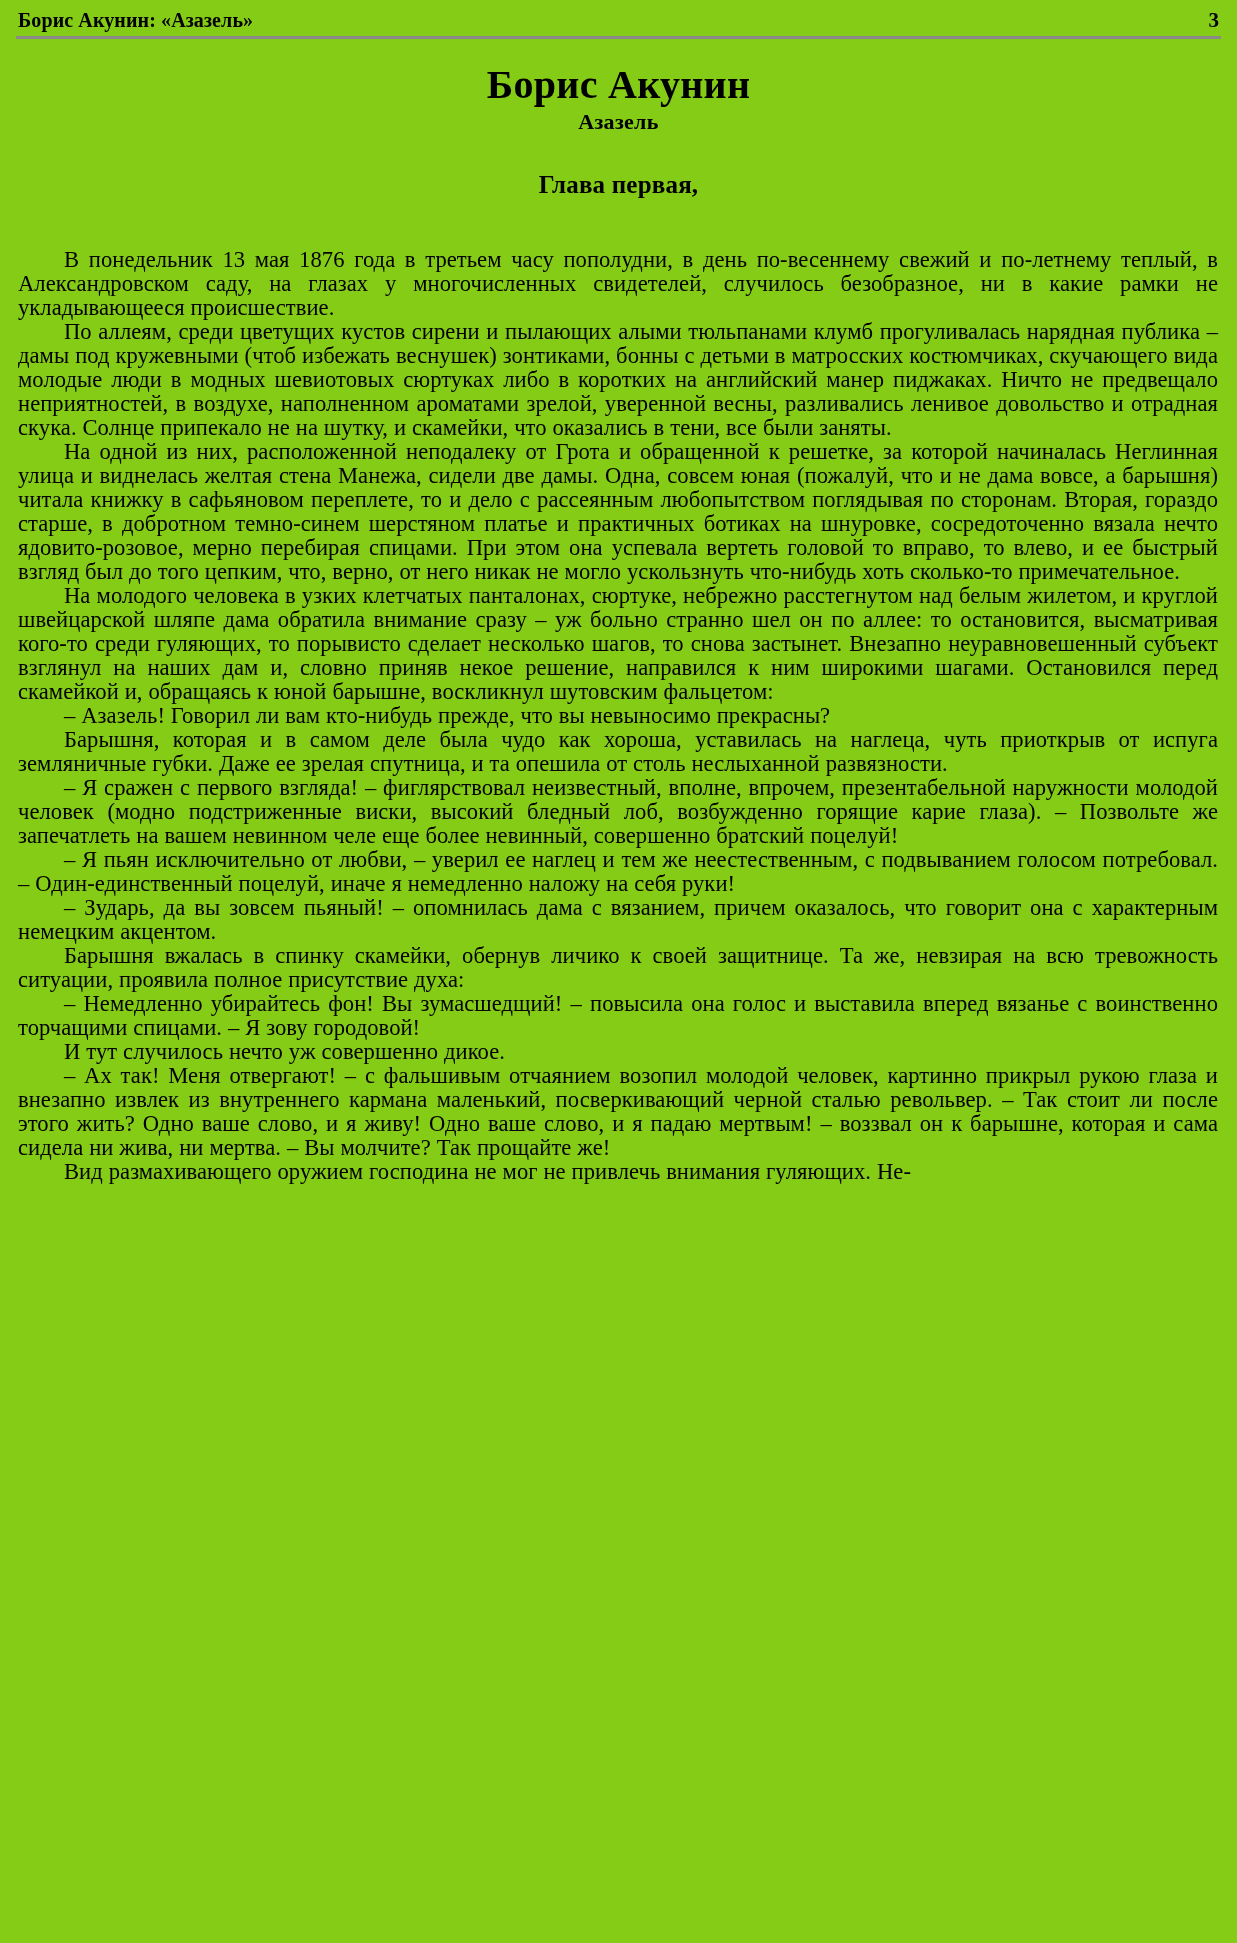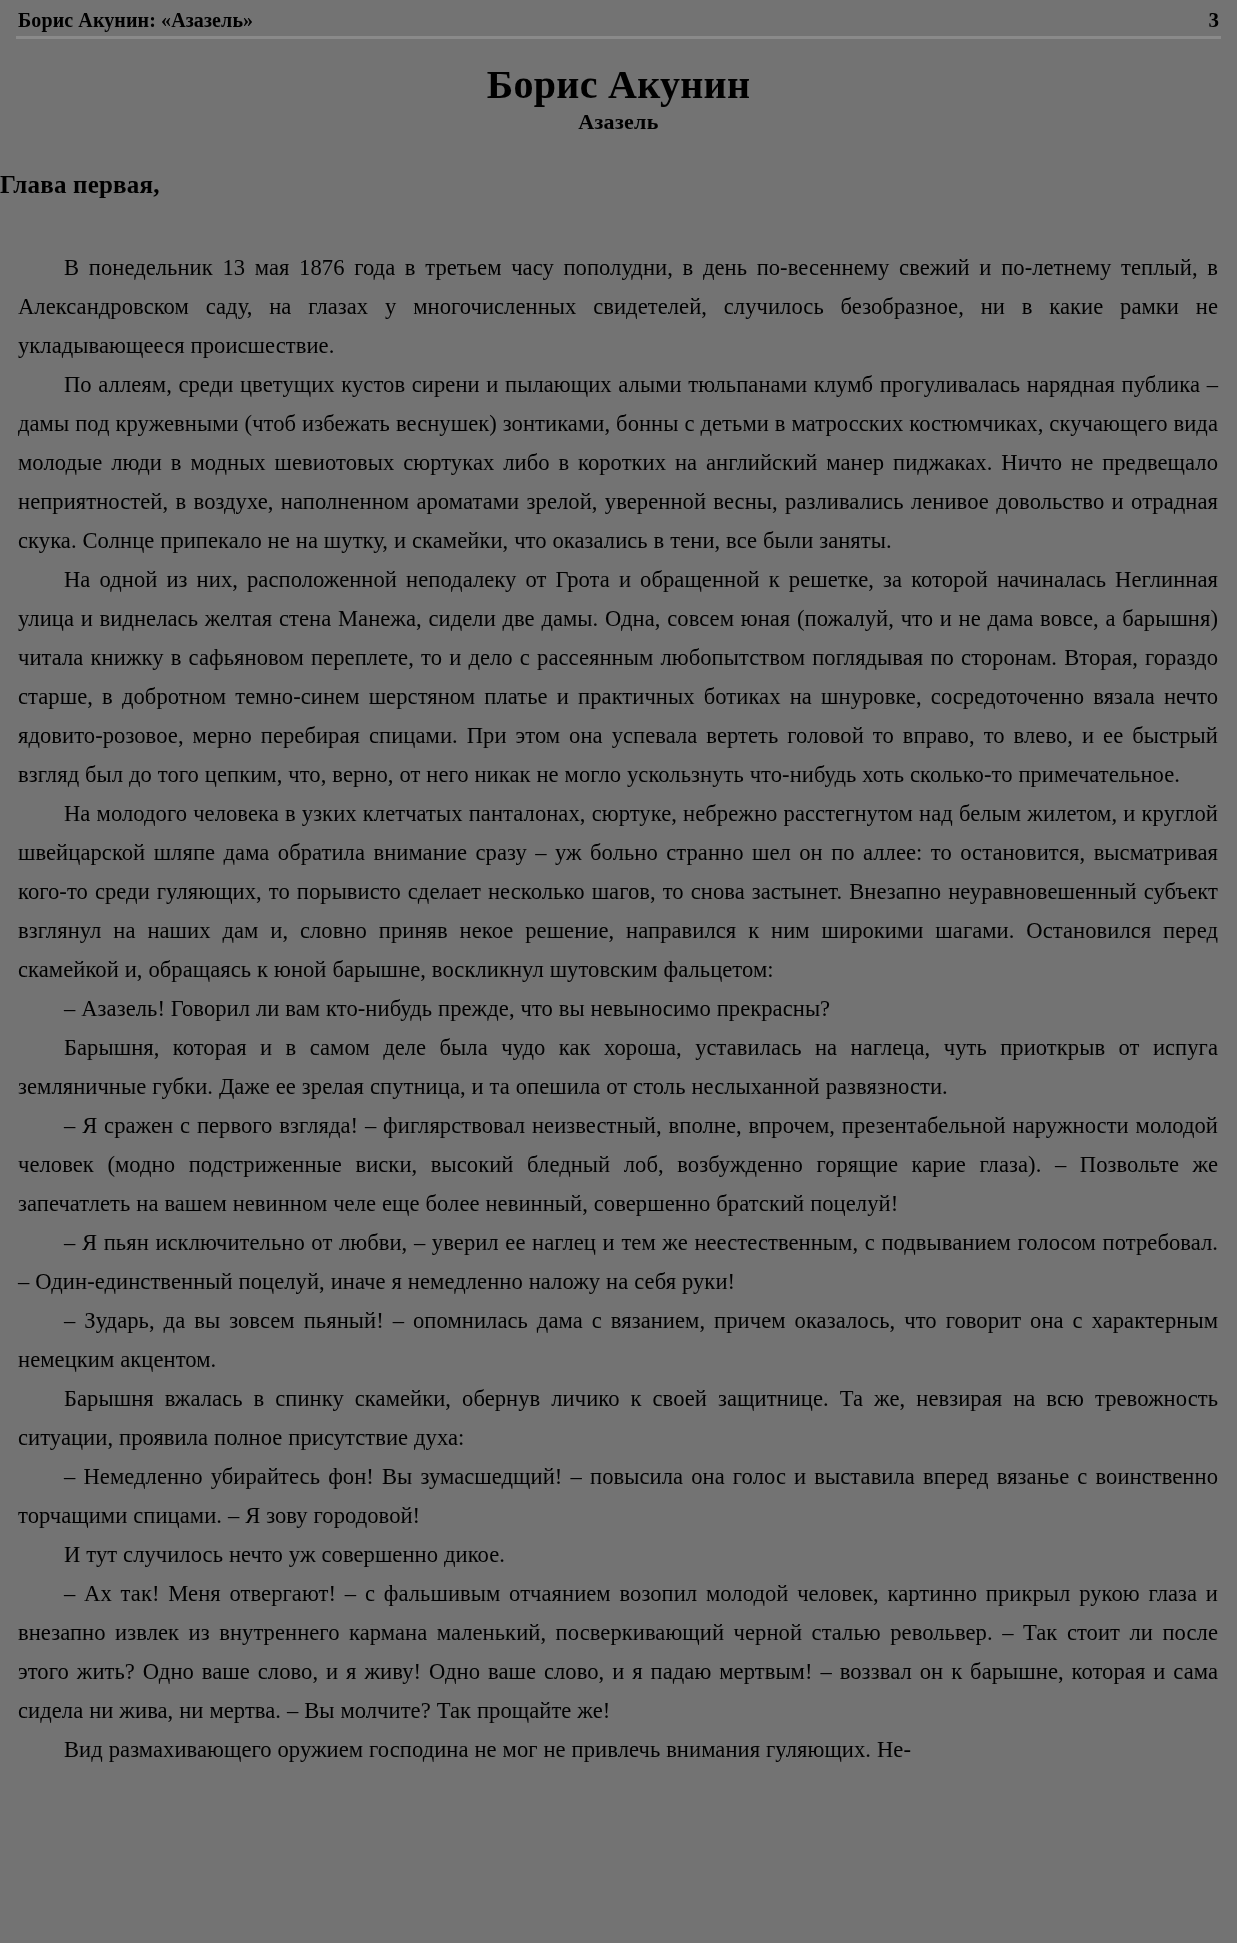--- a/index.html
+++ b/index.html
@@ -9,21 +9,21 @@
   }
   body {
     font-family: "Liberation Serif", "DejaVu Serif", serif;
     color: #000000;
   }
   .page {
     position: relative;
     width: 1237px;
     height: 1943px;
     margin: 0 auto;
-    background: #737373;
+    background: #84cc16;
     box-sizing: border-box;
     padding: 10px;
     overflow: hidden;
   }
   
   .running-head {
     position: absolute;
     top: 8px;
     left: 18px;
     right: 18px;
@@ -71,41 +71,42 @@
     font-weight: bold;
     line-height: 36px;
     letter-spacing: 0.3px;
   }
   
   .chapter-head {
     position: absolute;
     top: 168px;
     left: 0;
     right: 0;
+    text-align: center;
   }
   .chapter-line {
     font-size: 25px;
     font-weight: bold;
     line-height: 34px;
     letter-spacing: 0.2px;
   }
   
   .body-text {
     position: absolute;
     top: 248px;
     left: 18px;
     width: 1200px;
   }
   .body-text p {
     margin: 0;
     text-align: justify;
     text-justify: inter-word;
     text-indent: 46px;
     font-size: 22.6px;
-    line-height: 39px;
+    line-height: 24px;
     letter-spacing: 0.05px;
     word-spacing: 0.2px;
     hyphens: manual;
   }
   .body-text p:last-child {
     text-align: left;
   }
 </style>
 </head>
 <body>

